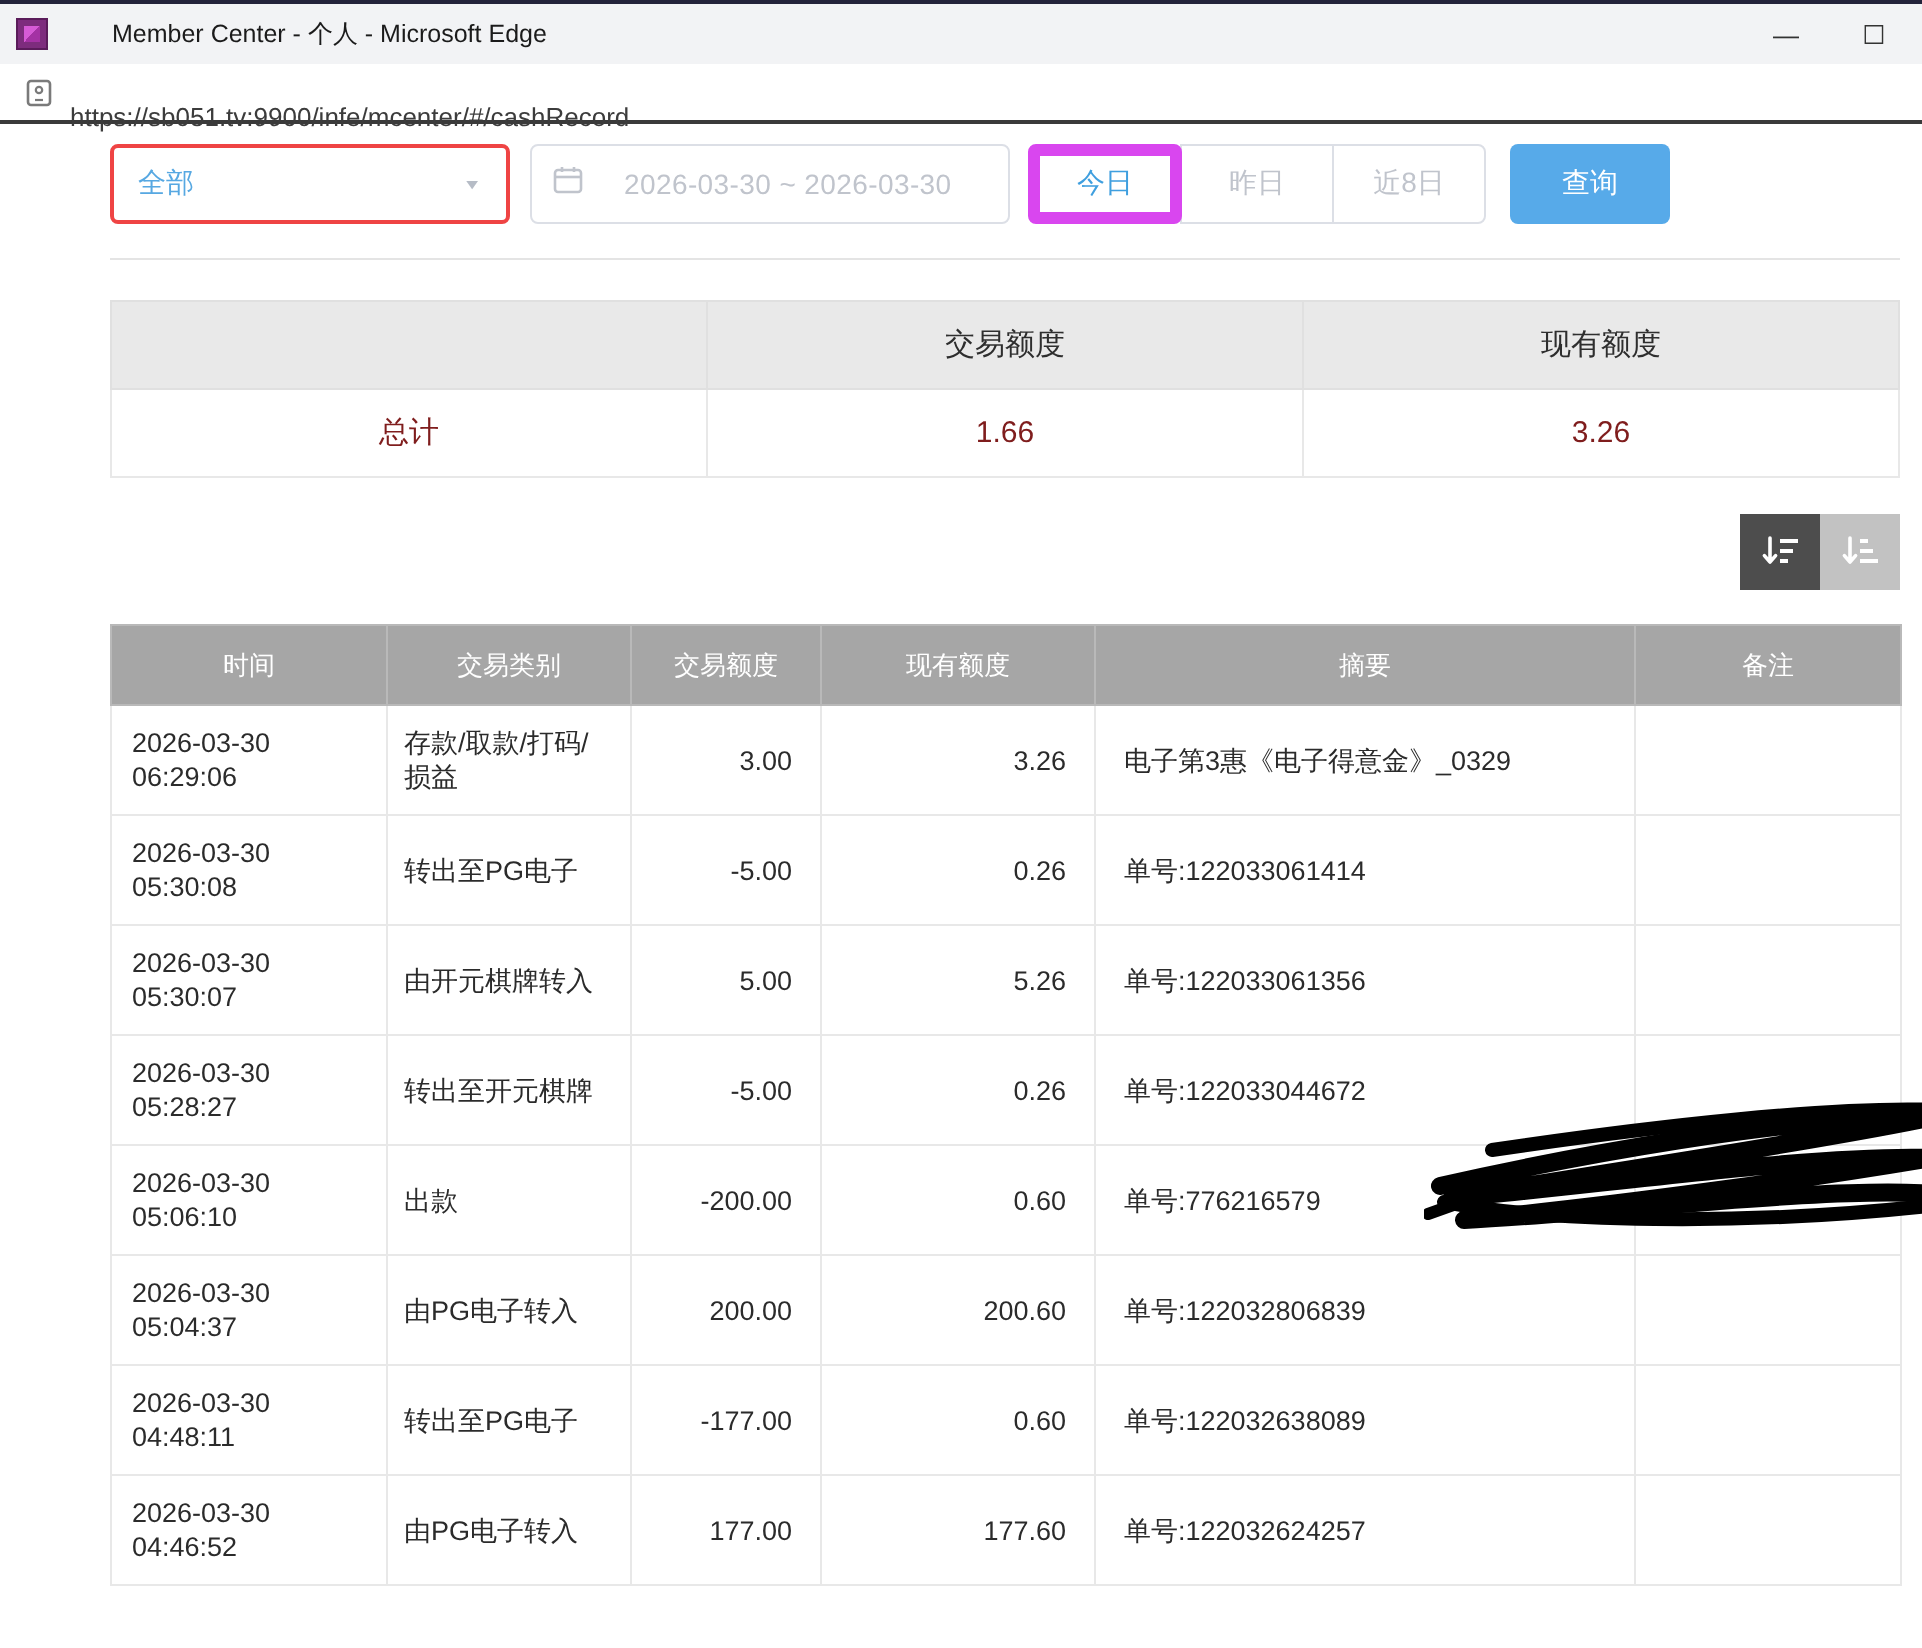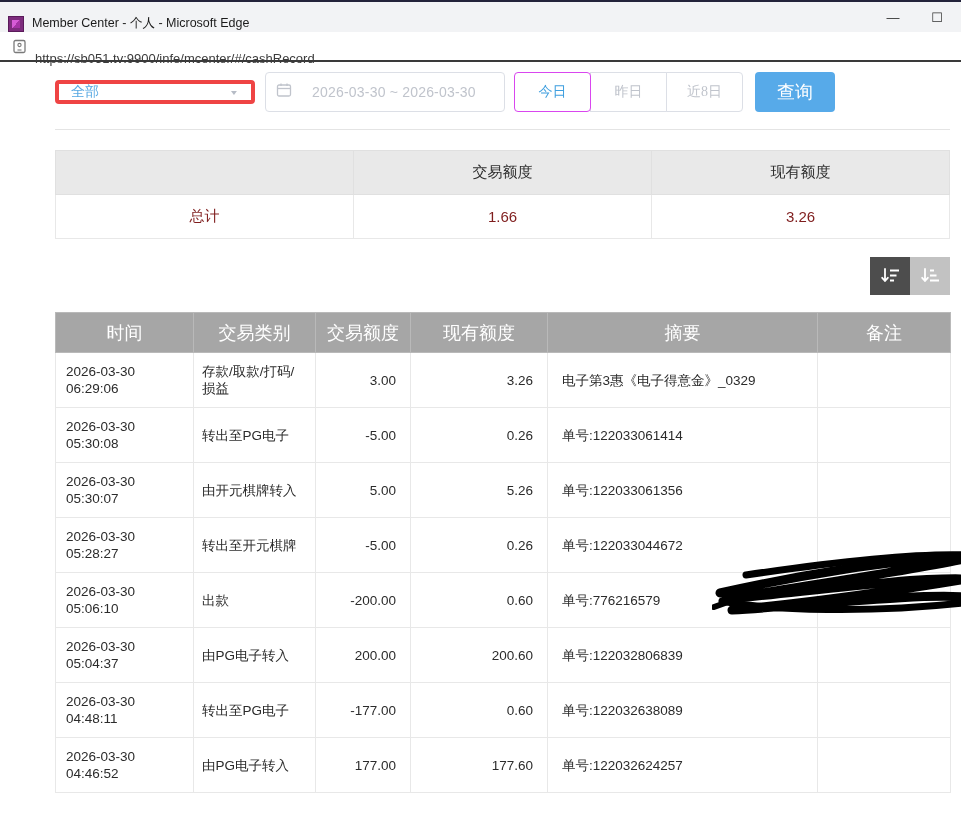--- a/index.html
+++ b/index.html
@@ -2,54 +2,54 @@
 <html><head>
 <meta charset="utf-8">
 <style>
   * { margin:0; padding:0; box-sizing:border-box; }
   html,body { width:961px; height:824px; overflow:hidden; background:#fff;
     font-family:"Liberation Sans","DejaVu Sans",sans-serif; }
   .window { position:relative; width:961px; height:824px; background:#fff; }
 
   
   .titlebar { height:32px; background:#f2f3f5; border-top:2px solid #23233a;
-    display:flex; align-items:flex-end; padding:0 8px; position:relative; }
+    display:flex; align-items:center; padding:0 8px; position:relative;gap:24px; }
   .app-icon { width:16px; height:16px; margin-right:8px; background:#7d2c7d;
     border:1px solid #5a1b5a; position:relative; flex:0 0 auto; }
   .app-icon::after { content:""; position:absolute; left:3px; top:3px; width:8px; height:8px;
     background:linear-gradient(135deg,#d65bd6 0 50%,#a432a4 50% 100%); }
   .win-title { font-size:12.5px; color:#1b1b1b; white-space:nowrap; }
   .win-controls { position:absolute; right:2px; top:0; height:30px; display:flex; }
   .win-btn { width:44px; height:30px; border:none; background:transparent; font-size:13px;
     color:#333; display:flex; align-items:center; justify-content:center; cursor:default; }
   .urlbar { height:30px; background:#fff; border-bottom:2px solid #3a3a3a;
     display:flex; align-items:center; padding:0 12px; }
   .cert-icon { width:15px; height:15px; margin-right:8px; flex:0 0 auto; }
   .url-text { font-size:13px; color:#3c3c3c;margin-top:25px; }
 
   
   .page { padding:8px 0 0 55px; }
 
   .filters { display:flex; align-items:center; height:40px; margin-top:2px; }
-  .select-box { width:200px; height:24px; border:4px solid #ef4444; border-radius:4px;
+  .select-box { width:200px; height:40px; border:2px solid #ef4444; border-radius:4px;
     display:flex; align-items:center; justify-content:space-between; padding:0 12px;
     color:#57a8e2; font-size:14px; background:#fff; cursor:pointer; }
   .caret { color:#b6bcc6; font-size:10px; transform:scaleY(.7); }
   .date-box { width:240px; height:40px; border:1px solid #dcdfe6; border-radius:4px;
     display:flex; align-items:center; padding:0 10px; margin-left:10px; background:#fff; }
   .date-text { color:#c0c4cc; font-size:14px; margin-left:20px; letter-spacing:.2px; }
   .btn-group { display:flex; margin-left:9px; }
   .qbtn { width:77px; height:40px; background:#fff; border:1px solid #dcdfe6;
     color:#c0c4cc; font-size:14px; cursor:pointer; margin-left:-1px; }
   .qbtn:first-child { margin-left:0; border-radius:4px 0 0 4px; }
-  .qbtn:last-child { border-radius:0 4px 4px 0;font-family:Liberation Serif, serif; }
-  .qbtn.active { border:1px solid #d946ef; color:#3f9fdf; position:relative; z-index:2;
+  .qbtn:last-child { border-radius:0 4px 4px 0; }
+  .qbtn.active { border:6px solid #d946ef; color:#3f9fdf; position:relative; z-index:2;
     border-radius:4px; }
   .search-btn { width:80px; height:40px; margin-left:12px; background:#57aae9; color:#fff;
-    border:none; border-radius:4px; font-size:18px; cursor:pointer; }
+    border:none; border-radius:4px; font-size:14px; cursor:pointer; }
 
   .divider { border:none; border-top:1px solid #e4e4e4; margin:17px 11px 0 0; }
 
   
   table { border-collapse:collapse; }
   .summary { width:895px; margin-top:20px; table-layout:fixed; }
   .summary th { height:44px; background:#e9e9e9; border:1px solid #e0e0e0;
     font-weight:normal; font-size:15px; color:#2e2e2e; text-align:center; }
   .summary td { height:44px; background:#fff; border:1px solid #e8e8e8;
     font-size:15px; color:#7f1d1d; text-align:center; }
@@ -57,21 +57,21 @@
   
   .sort-row { width:895px; margin-top:18px; display:flex; justify-content:flex-end; }
   .sort-btn { width:40px; height:38px; border:none; display:flex; align-items:center;
     justify-content:center; cursor:pointer; padding:0; }
   .sort-btn.dark { background:#4d4d4d; }
   .sort-btn.light { background:#c2c2c2; }
 
   
   .records { width:895px; margin-top:17px; table-layout:fixed; }
   .records thead th { height:40px; background:#a6a6a6; color:#fff; font-weight:normal;
-    font-size:18px; text-align:center; border:1px solid #b9b9b9; }
+    font-size:13px; text-align:center; border:1px solid #b9b9b9; }
   .records tbody td { background:#fff; border:1px solid #e8e8e8; font-size:13.5px;
     color:#2b2b2b; padding:10px 8px; line-height:17px; vertical-align:middle; }
   .records td.col0 { padding-left:10px; }
   .records td.col2, .records td.col3 { text-align:right; padding-right:14px; }
   .records td.col4 { padding-left:14px;margin-top:43px; }
   .records td.col5 { padding-left:14px; }
 
   
   .scribble { position:absolute; left:712px; top:533px; width:260px; height:100px;
     z-index:5; pointer-events:none; }

